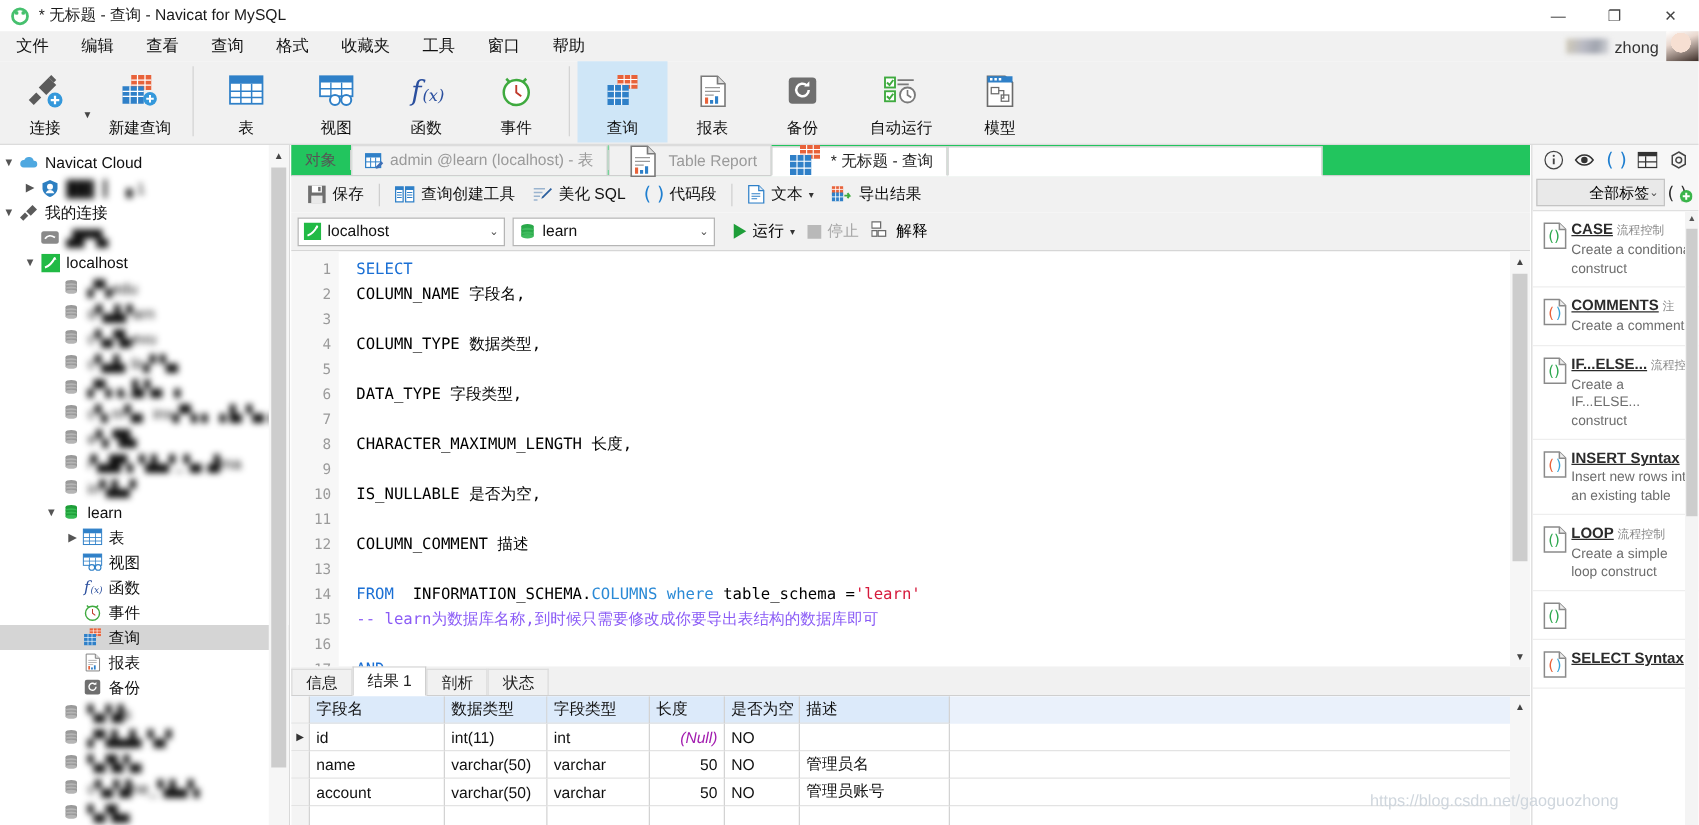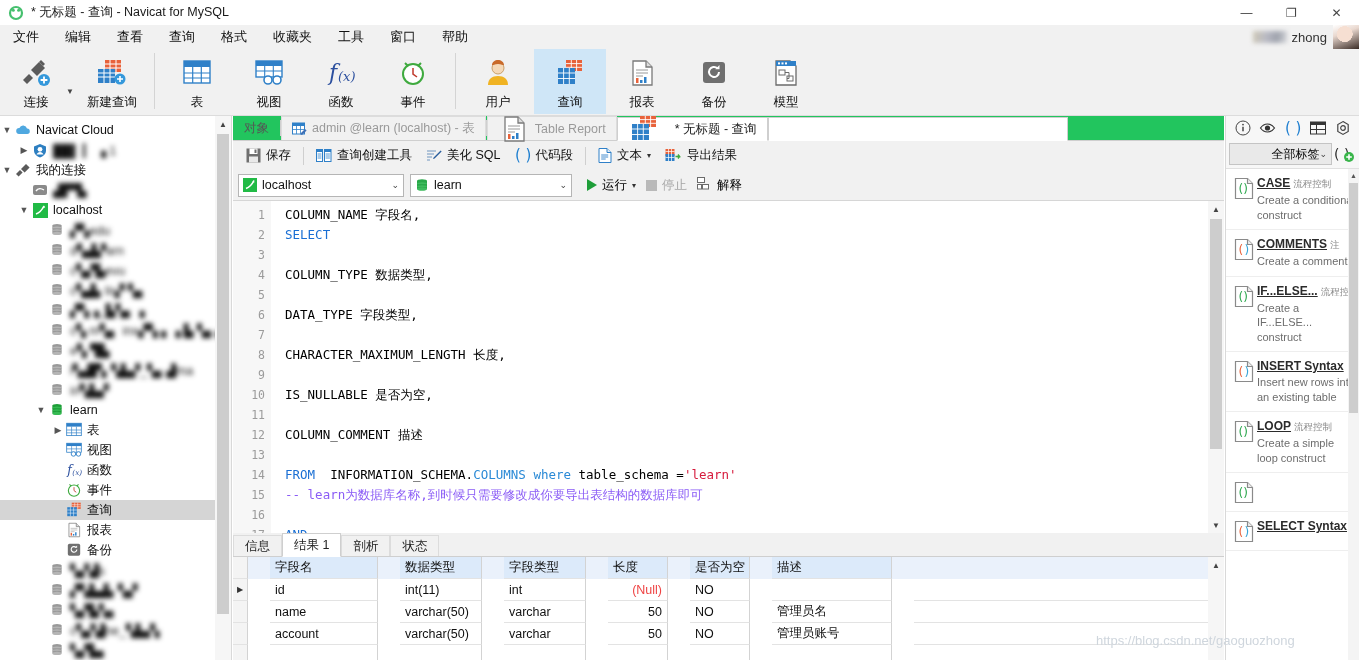--- a/index.html
+++ b/index.html
@@ -81,21 +81,21 @@
 
   
   .main { position:absolute; top:116px; left:233px; width:991px; height:544px; background:#fff; }
 
   
   .tabstrip { height:25px; background:#22c55e; display:flex; align-items:flex-end; border-bottom:1px solid #cfcfcf;}
   .tab { height:24px; display:flex; align-items:center; padding:0 10px; font-size:12.5px;
          color:#222; border:1px solid transparent; white-space:nowrap; cursor:default;}
   .tab.obj { color:#555; }
   .tab.inactive { color:#9a9a9a; background:#f1f1f1; border:1px solid #dcdcdc; border-bottom:none; }
-  .tab.active { background:#fff; border:1px solid #cfcfcf; border-bottom:1px solid #fff; margin-bottom:-1px;gap:10px;}
+  .tab.active { background:#fff; border:1px solid #cfcfcf; border-bottom:1px solid #fff; margin-bottom:-1px;}
   .tab .tico { margin-right:5px; display:flex; align-items:center; }
   .tab-vsep { width:1px; height:16px; background:#cfcfcf; align-self:center; }
   .tab-filler { flex:1; height:24px; }
   .tab-blank { width:300px; height:24px; background:#fff; border:1px solid #cfcfcf; border-bottom:1px solid #fff; margin-bottom:-1px;}
 
   
   .qtoolbar { height:29px; background:#f1f1f1; display:flex; align-items:center; padding-left:6px; }
   .qt-btn { display:flex; align-items:center; height:24px; padding:0 7px; font-size:12.5px; color:#111; cursor:default;}
   .qt-btn .qico { margin-right:5px; display:flex; align-items:center;}
   .qt-sep { width:1px; height:18px; background:#cfcfcf; margin:0 5px; }
@@ -135,27 +135,27 @@
   .ed-arrow { position:absolute; left:0; width:16px; height:17px; display:flex; align-items:center; justify-content:center; color:#444; font-size:8px;}
 
   
   .restabs { height:24px; background:#f1f1f1; display:flex; align-items:flex-end; border-bottom:1px solid #cfcfcf;}
   .rtab { height:21px; padding:0 11px; display:flex; align-items:center; font-size:12.5px;
           background:#f1f1f1; border:1px solid #dcdcdc; border-bottom:none; color:#222; cursor:default;}
   .rtab.active { height:24px; background:#fff; border:1px solid #cfcfcf; border-bottom:1px solid #fff; margin-bottom:-1px; font-weight:400;}
 
   
   .grid { position:relative; height:127px; background:#fff; overflow:hidden;}
-  .grow { display:flex; height:22px; align-items:stretch;gap:22px; }
+  .grow { display:flex; height:22px; align-items:stretch; }
   .ghead { background:#eaf1fb; }
   .ghead .gcell { background:#dceafa; font-size:12.5px; color:#111; }
   .gcell { border-right:1px solid #d3d3d3; border-bottom:1px solid #e3e3e3;
            display:flex; align-items:center; padding:0 5px; font-size:12.5px; color:#111; overflow:hidden; white-space:nowrap;}
   .gcell.num { justify-content:flex-end; }
-  .gcell.null { color:#ef4444; justify-content:flex-end; }
+  .gcell.null { color:#a21caf; justify-content:flex-end;font-style:italic; }
   .ghandle { width:15px; flex:0 0 15px; border-right:1px solid #d3d3d3; border-bottom:1px solid #e3e3e3;
              background:#f4f4f4; display:flex; align-items:center; justify-content:center; color:#333; font-size:8px;}
   .grow.sel .ghandle { background:#f4f4f4; }
   .g-scroll { position:absolute; right:0; top:0; width:16px; height:127px; background:#f6f6f6;}
   .g-arrow { position:absolute; left:0; top:0; width:16px; height:17px; display:flex; align-items:center; justify-content:center; color:#444; font-size:8px;}
 
   
   .rpanel { position:absolute; top:116px; left:1225px; width:134px; height:544px; background:#f7f7f7;
             border-left:1px solid #d9d9d9; overflow:hidden;}
   .rp-icons { height:24px; display:flex; align-items:center; justify-content:space-around; padding:0 4px; background:#f7f7f7;}
@@ -291,30 +291,20 @@
         <span class="gl">
           <svg width="32" height="28" viewBox="0 0 32 28">
             <circle cx="16" cy="15" r="10" fill="#fff" stroke="#3faa3f" stroke-width="2"></circle>
             <path d="M16 9v6l4 3" stroke="#c0392b" stroke-width="1.5" fill="none"></path>
             <path d="M8 4l3 3M24 4l-3 3" stroke="#3faa3f" stroke-width="2"></path>
           </svg>
         </span>
         <span class="lbl">事件</span>
       </div>
       <div class="rb-sep"></div>
-      <div class="rb-item">
-        <span class="gl">
-          <svg width="32" height="28" viewBox="0 0 32 28">
-            <circle cx="16" cy="9" r="6" fill="#f5d9b8" stroke="#c9a06a"></circle>
-            <path d="M10 6c0-3 3-5 6-5s6 2 6 5c0 1-2-1-6-1s-6 2-6 1z" fill="#c96a2a"></path>
-            <path d="M6 26c0-6 4-9 10-9s10 3 10 9z" fill="#f0b323"></path>
-          </svg>
-        </span>
-        <span class="lbl">用户</span>
-      </div>
       <div class="rb-item active">
         <span class="gl">
           <svg width="32" height="28" viewBox="0 0 32 28">
             <rect x="12" y="1" width="16" height="11" fill="#e8623a"></rect>
             <g stroke="#fff" stroke-width="0.9">
               <path d="M12 4.6h16M12 8.3h16M17.3 1v11M22.6 1v11"></path>
             </g>
             <rect x="4" y="9" width="17" height="16" fill="#2f80c8"></rect>
             <g stroke="#fff" stroke-width="0.9">
               <path d="M4 14h17M4 19.5h17M9.6 9v16M15.3 9v16"></path>
@@ -340,20 +330,36 @@
       </div>
       <div class="rb-item">
         <span class="gl">
           <svg width="32" height="28" viewBox="0 0 32 28">
             <rect x="5" y="3" width="22" height="21" rx="3" fill="#6f6f6f"></rect>
             <path d="M21 13a5 5 0 1 1-1.6-3.7" stroke="#fff" stroke-width="2" fill="none"></path>
             <path d="M21.5 6v4.2h-4.2z" fill="#fff"></path>
           </svg>
         </span>
         <span class="lbl">备份</span>
+      </div>
+      <div class="rb-item wide">
+        <span class="gl">
+          <svg width="32" height="28" viewBox="0 0 32 28">
+            <rect x="3" y="3" width="8" height="8" fill="#fff" stroke="#3faa3f" stroke-width="1.5"></rect>
+            <path d="M4.6 7l2 2 3-4" stroke="#3faa3f" stroke-width="1.6" fill="none"></path>
+            <rect x="3" y="14" width="8" height="8" fill="#fff" stroke="#3faa3f" stroke-width="1.5"></rect>
+            <path d="M4.6 18l2 2 3-4" stroke="#3faa3f" stroke-width="1.6" fill="none"></path>
+            <g stroke="#7a7a7a" stroke-width="1.4">
+              <path d="M13 5h13M13 8.5h9"></path>
+            </g>
+            <circle cx="21" cy="17" r="6" fill="#fff" stroke="#7a7a7a" stroke-width="1.5"></circle>
+            <path d="M21 13v4l3 2" stroke="#7a7a7a" stroke-width="1.3" fill="none"></path>
+          </svg>
+        </span>
+        <span class="lbl">自动运行</span>
       </div>
       <div class="rb-item">
         <span class="gl">
           <svg width="32" height="28" viewBox="0 0 32 28">
             <path d="M6 2h14l6 5v19H6z" fill="#fff" stroke="#6b6b6b" stroke-width="1.3"></path>
             <path d="M6 2h20v5H6z" fill="#2f80c8"></path>
             <g fill="#fff">
               <rect x="8" y="3.4" width="2" height="2"></rect>
               <rect x="11.5" y="3.4" width="2" height="2"></rect>
               <rect x="15" y="3.4" width="2" height="2"></rect>
@@ -939,22 +945,22 @@
             <div>10</div>
             <div>11</div>
             <div>12</div>
             <div>13</div>
             <div>14</div>
             <div>15</div>
             <div>16</div>
             <div>17</div>
           </div>
         <div class="code" id="code">
+            <div><span class="kw">SELECT</span></div>
             <div><span class="">COLUMN_NAME 字段名,</span></div>
-            <div><span class="kw">SELECT</span></div>
             <div><span class=""></span></div>
             <div><span class="">COLUMN_TYPE 数据类型,</span></div>
             <div><span class=""></span></div>
             <div><span class="">DATA_TYPE 字段类型,</span></div>
             <div><span class=""></span></div>
             <div><span class="">CHARACTER_MAXIMUM_LENGTH 长度,</span></div>
             <div><span class=""></span></div>
             <div><span class="">IS_NULLABLE 是否为空,</span></div>
             <div><span class=""></span></div>
             <div><span class="">COLUMN_COMMENT 描述</span></div>

